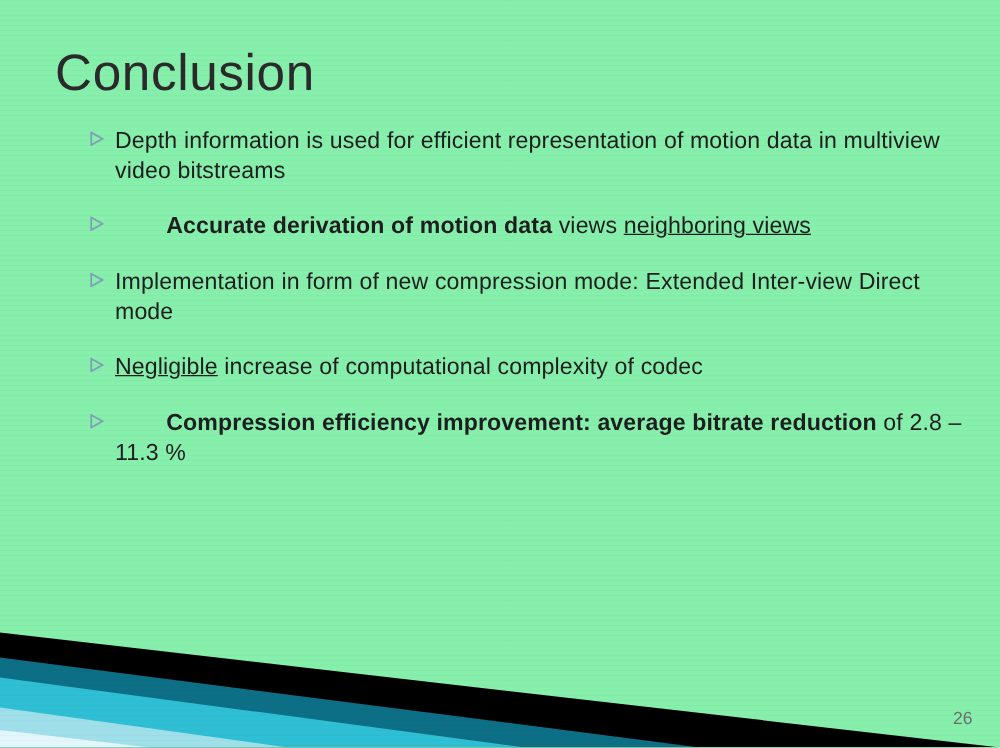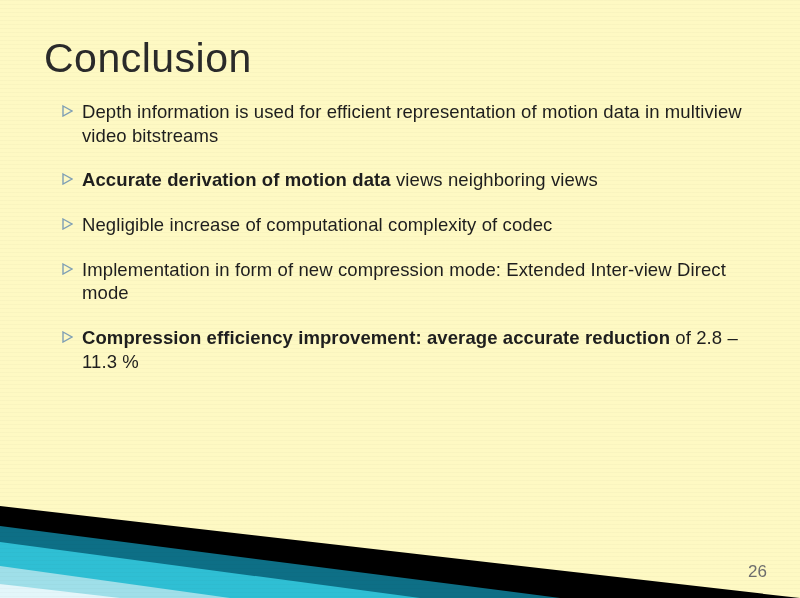--- a/index.html
+++ b/index.html
@@ -10,21 +10,21 @@
     width: 800px;
     height: 598px;
     background: #ffffff;
     font-family: "Liberation Sans", sans-serif;
     overflow: hidden;
   }
   .slide {
     position: relative;
     width: 800px;
     height: 598px;
-    background: #fef9c3;
+    background: #86efac;
     overflow: hidden;
   }
   
   .slide::before {
     content: "";
     position: absolute;
     inset: 0;
     background-image: repeating-linear-gradient(
       180deg,
       rgba(0,0,0,0.018) 0px,
@@ -41,21 +41,21 @@
     top: 36px;
     font-size: 41px;
     color: #2a2a2a;
     font-weight: normal;
     letter-spacing: 0.5px;
     line-height: 1.1;
     z-index: 3;
   }
   .bullets {
     position: absolute;
-    left: 62px;
+    left: 72px;
     top: 100px;
     width: 706px;
     z-index: 3;
   }
   .bullet-row {
     display: flex;
     align-items: flex-start;
     margin-bottom: 21px;
   }
   .bullet-marker {
@@ -69,37 +69,39 @@
   .bullet-marker svg { display: block; }
   .bullet-text {
     flex: 1 1 auto;
     font-size: 18.5px;
     line-height: 1.28;
     color: #1e1e1e;
     letter-spacing: 0.1px;
   }
   .b {
     font-weight: bold;
+    margin-left: 41px;
   }
   .u {
+    text-decoration: underline;
     text-align: right;
   }
   .deco {
     position: absolute;
     left: 0;
     bottom: 0;
     width: 800px;
     height: 118px;
     z-index: 1;
   }
   .pagenum {
     position: absolute;
-    right: 33px;
+    right: 22px;
     bottom: 16px;
-    font-size: 17px;
+    font-size: 14px;
     color: #6d6d6d;
     z-index: 4;
   }
 </style>
 </head>
 <body>
 
 <div class="slide">
 
   <div class="title">Conclusion</div>
@@ -120,37 +122,37 @@
           </svg>
         </span>
         <div class="bullet-text"><span class="b">Accurate derivation of motion data</span><span> views </span><span class="u">neighboring views</span></div>
       </div>
       <div class="bullet-row">
         <span class="bullet-marker">
           <svg width="11" height="12" viewBox="0 0 11 12">
             <polygon points="1,1 10,6 1,11" fill="none" stroke="#7f9fb5" stroke-width="1.4"></polygon>
           </svg>
         </span>
+        <div class="bullet-text"><span>Implementation in form of new compression mode: Extended Inter-view Direct mode</span></div>
+      </div>
+      <div class="bullet-row">
+        <span class="bullet-marker">
+          <svg width="11" height="12" viewBox="0 0 11 12">
+            <polygon points="1,1 10,6 1,11" fill="none" stroke="#7f9fb5" stroke-width="1.4"></polygon>
+          </svg>
+        </span>
         <div class="bullet-text"><span class="u">Negligible</span><span> increase of computational complexity of codec</span></div>
       </div>
       <div class="bullet-row">
         <span class="bullet-marker">
           <svg width="11" height="12" viewBox="0 0 11 12">
             <polygon points="1,1 10,6 1,11" fill="none" stroke="#7f9fb5" stroke-width="1.4"></polygon>
           </svg>
         </span>
-        <div class="bullet-text"><span>Implementation in form of new compression mode: Extended Inter-view Direct mode</span></div>
-      </div>
-      <div class="bullet-row">
-        <span class="bullet-marker">
-          <svg width="11" height="12" viewBox="0 0 11 12">
-            <polygon points="1,1 10,6 1,11" fill="none" stroke="#7f9fb5" stroke-width="1.4"></polygon>
-          </svg>
-        </span>
-        <div class="bullet-text"><span class="b">Compression efficiency improvement: average accurate reduction</span><span> of 2.8 – 11.3 %</span></div>
+        <div class="bullet-text"><span class="b">Compression efficiency improvement: average bitrate reduction</span><span> of 2.8 – 11.3 %</span></div>
       </div>
     </div>
 
   <svg class="deco" viewBox="0 0 800 118" preserveAspectRatio="none">
     <polygon points="0,118 0,26 800,118" fill="#000000"></polygon>
     <polygon points="0,118 0,46 560,118" fill="#0d6f86"></polygon>
     <polygon points="0,118 0,62 420,118" fill="#2fbfd4"></polygon>
     <polygon points="0,118 0,86 230,118" fill="#9fdfe9"></polygon>
     <polygon points="0,118 0,104 120,118" fill="#e3f6fa"></polygon>
   </svg>

